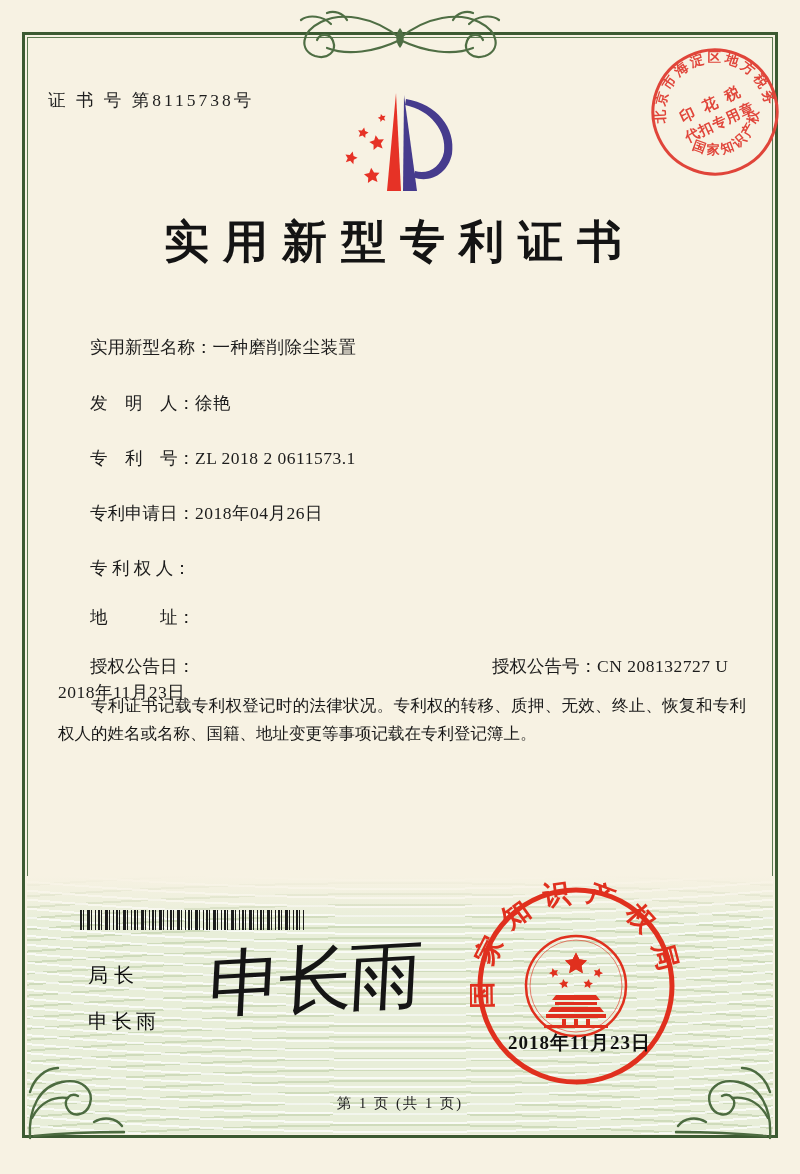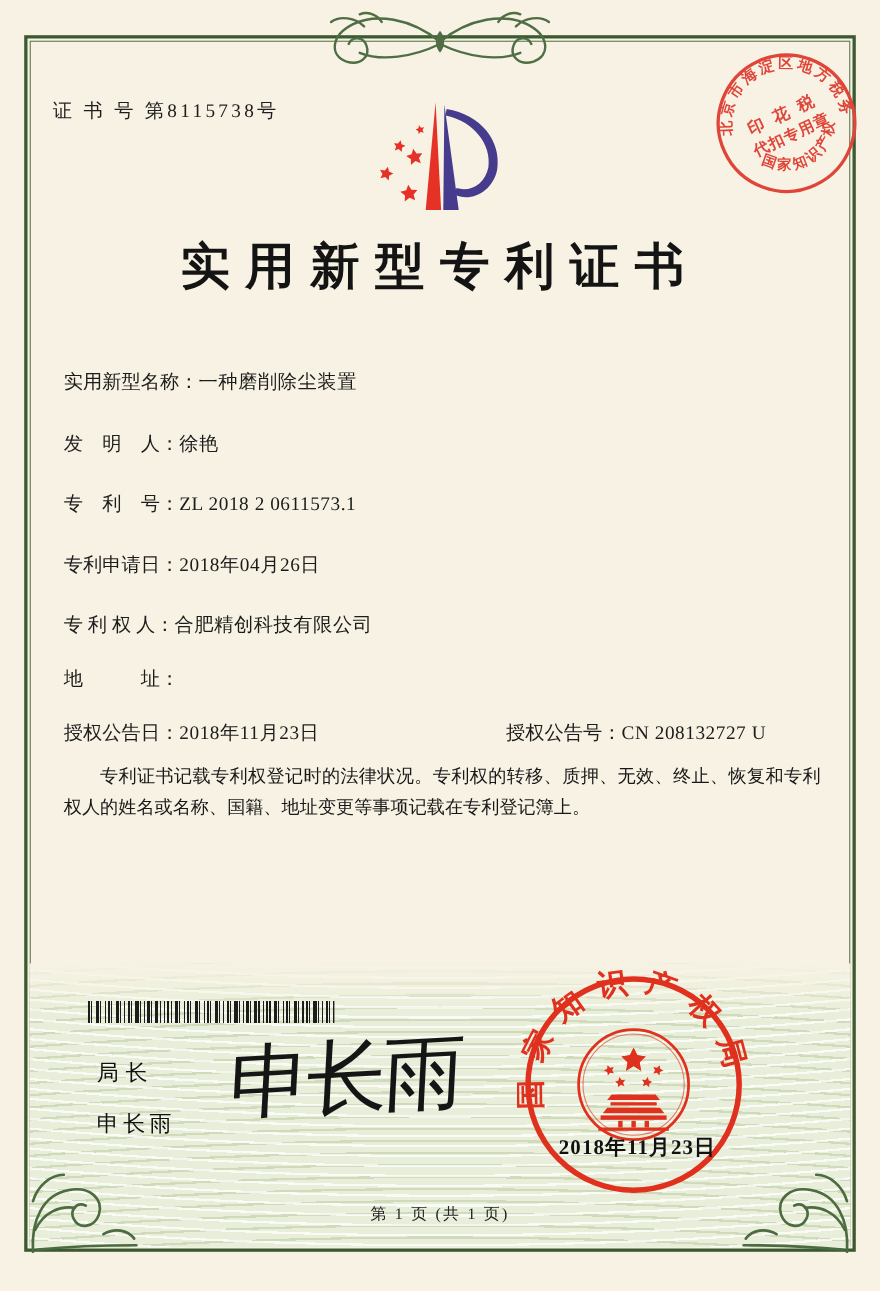--- a/index.html
+++ b/index.html
@@ -39,30 +39,30 @@
   .stamp-top{position:absolute;left:633px;top:30px;}
   .title{
     position:absolute;left:0;right:0;top:212px;text-align:center;
     font-size:45px;font-weight:bold;letter-spacing:14px;color:#141414;
   }
   
   .field{
     position:absolute;left:58px;display:flex;
     font-size:17.5px;color:#1c1c1c;line-height:1.5;
   }
-  .field .lbl{flex:none;white-space:nowrap;}
+  .field .lbl{flex:none;white-space:nowrap;margin-left:32px;}
   .field .val{letter-spacing:.5px;}
   .f-name{top:334px;}
   .f-inventor{top:390px;}
   .f-patno{top:445px;justify-content:flex-end;}
   .f-filing{top:500px;}
   .f-patentee{top:555px;}
   .f-address{top:604px;}
   .f-address .val{width:562px;}
-  .f-grantdate{top:653px;}
+  .f-grantdate{top:653px;flex-direction:column;}
   .f-grantno{top:653px;left:460px;}
   
   .body-text{
     position:absolute;left:58px;right:54px;top:692px;
     font-size:16.5px;line-height:27.8px;text-align:justify;color:#181818;
   }
   .body-text p{margin:0;text-indent:2em;}
   
   .barcode{
     position:absolute;left:80px;top:910px;width:224px;height:20px;
@@ -181,21 +181,20 @@
 <div class="field f-patno">
   <span class="lbl">专　利　号：</span>
   <span class="val">ZL 2018 2 0611573.1</span>
 </div>
 <div class="field f-filing">
   <span class="lbl">专利申请日：</span>
   <span class="val">2018年04月26日</span>
 </div>
 <div class="field f-patentee">
   <span class="lbl">专 利 权 人：</span>
-  <span class="val">合肥精创科技有限公司</span>
 </div>
 <div class="field f-address">
   <span class="lbl">地　　　址：</span>
 </div>
 <div class="field f-grantdate">
   <span class="lbl">授权公告日：</span>
   <span class="val">2018年11月23日</span>
 </div>
 <div class="field f-grantno">
   <span class="lbl">授权公告号：</span>

